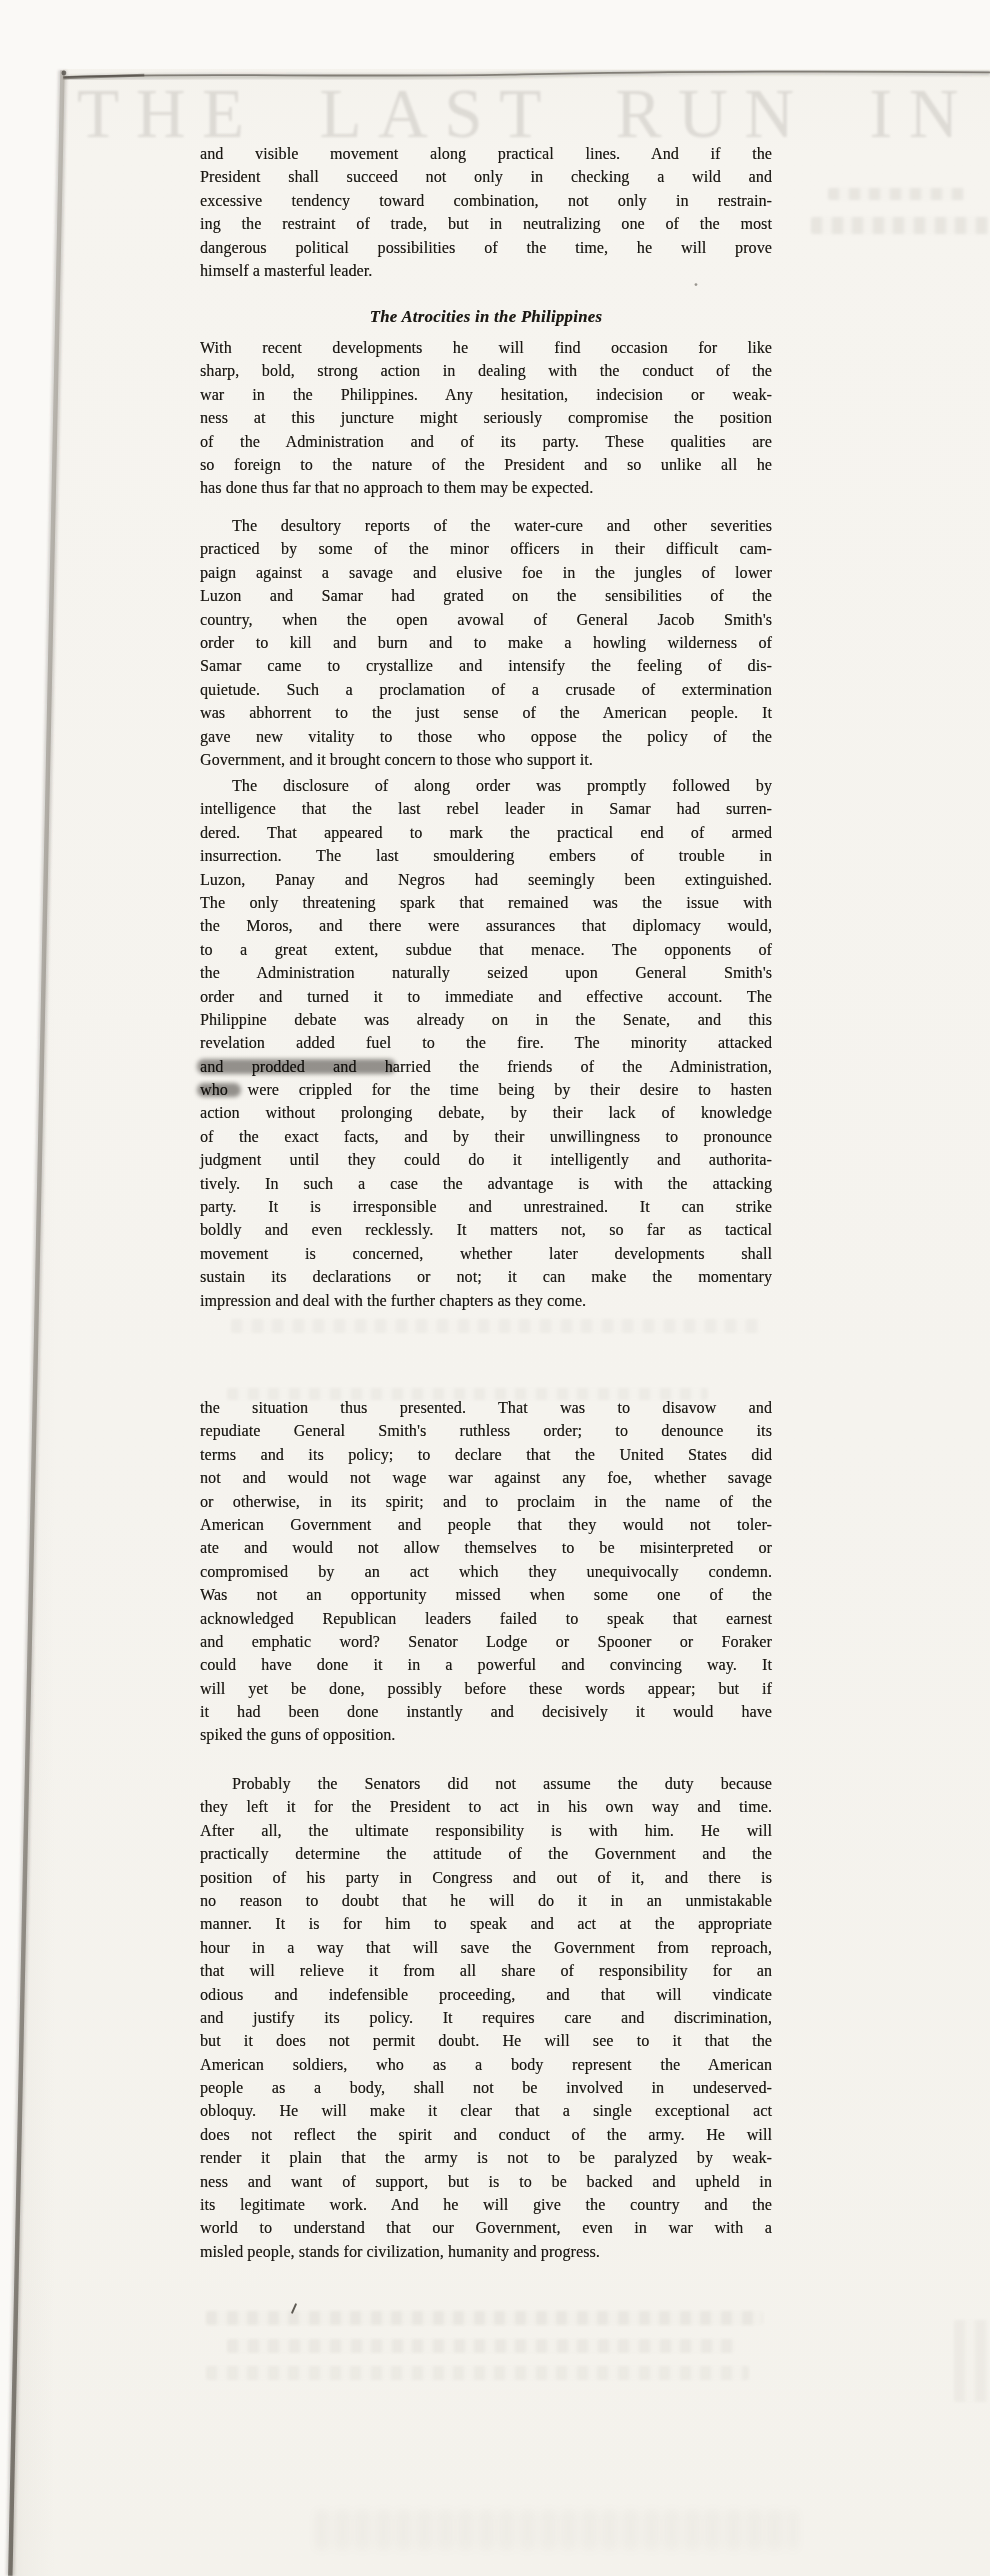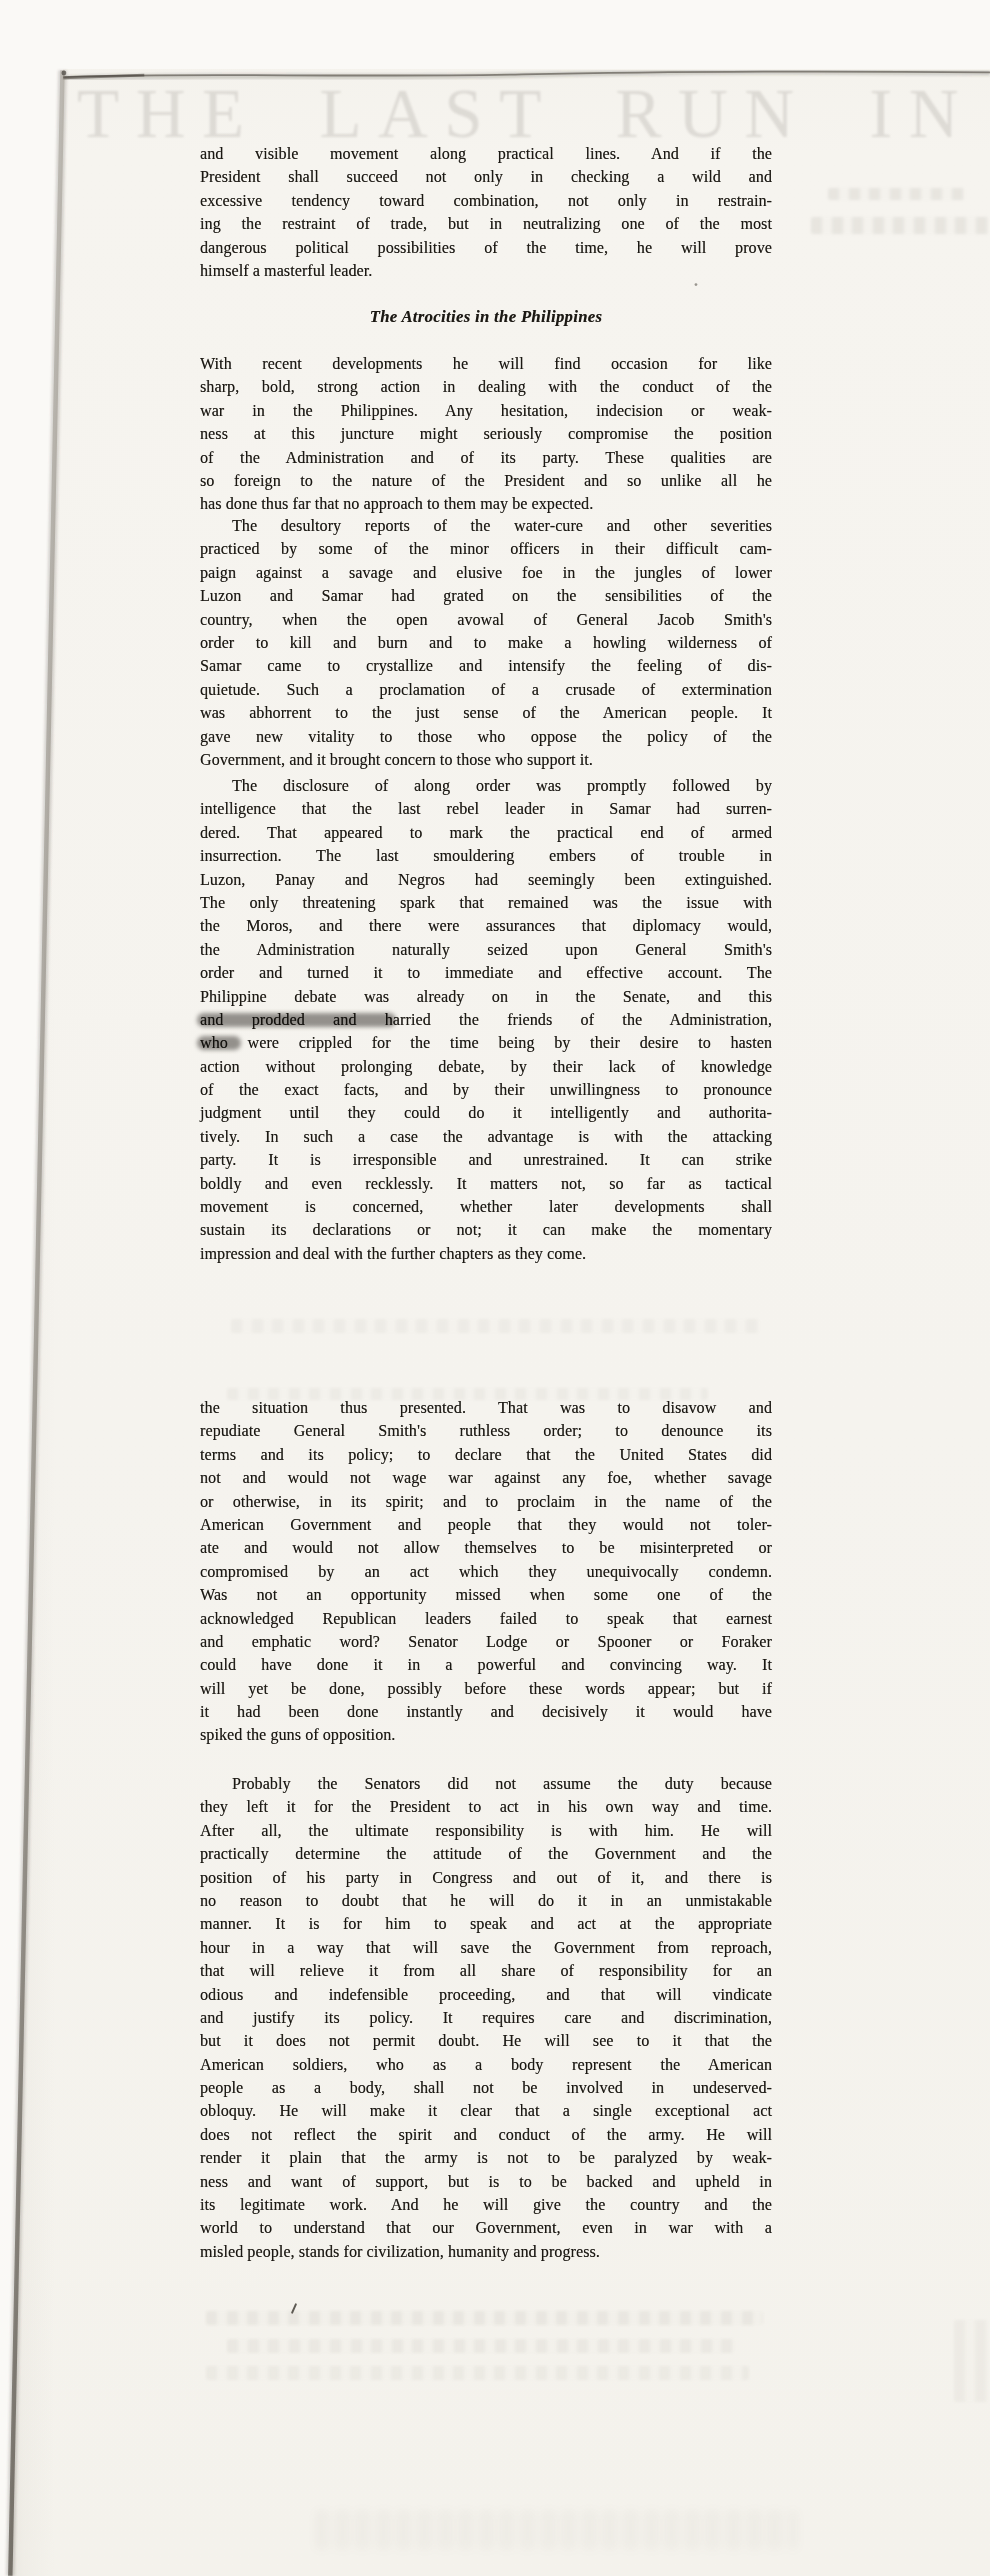--- a/index.html
+++ b/index.html
@@ -60,21 +60,21 @@
   }
   .tline {
     position: relative; height: 23.4px;
     text-align: justify; text-align-last: justify;
     white-space: nowrap;
   }
   .tline.lastline { text-align-last: left; }
   .para.indent .tline:first-child { text-indent: 32px; }
 
   .p1 { top: 142px; }
-  .p2 { top: 352px; }
+  .p2 { top: 336px; }
   .p3 { top: 514px; }
   .p4 { top: 774px; }
   .p5 { top: 1396px; }
   .p6 { top: 1772px; }
 
   .heading {
     position: absolute; left: 200px; width: 572px; height: 23.4px;
     text-align: center; font-style: italic; font-weight: bold;
     font-size: 16.5px; line-height: 23.4px; letter-spacing: 0.4px;
     color: var(--ink, #1b1813);
@@ -155,23 +155,25 @@
         <div class="tline lastline">Government, and it brought concern to those who support it.</div>
       </div>
     <div class="para p4 indent">
         <div class="tline">The disclosure of along order was promptly followed by</div>
         <div class="tline">intelligence that the last rebel leader in Samar had surren-</div>
         <div class="tline">dered. That appeared to mark the practical end of armed</div>
         <div class="tline">insurrection. The last smouldering embers of trouble in</div>
         <div class="tline">Luzon, Panay and Negros had seemingly been extinguished.</div>
         <div class="tline">The only threatening spark that remained was the issue with</div>
         <div class="tline">the Moros, and there were assurances that diplomacy would,</div>
+        <div class="tline">to a great extent, subdue that menace. The opponents of</div>
         <div class="tline">the Administration naturally seized upon General Smith's</div>
         <div class="tline">order and turned it to immediate and effective account. The</div>
         <div class="tline">Philippine debate was already on in the Senate, and this</div>
+        <div class="tline">revelation added fuel to the fire. The minority attacked</div>
         <div class="tline">and prodded and harried the friends of the Administration,<span class="smudge" style="width: 199px;"></span></div>
         <div class="tline">who were crippled for the time being by their desire to hasten<span class="smudge" style="width: 44px;"></span></div>
         <div class="tline">action without prolonging debate, by their lack of knowledge</div>
         <div class="tline">of the exact facts, and by their unwillingness to pronounce</div>
         <div class="tline">judgment until they could do it intelligently and authorita-</div>
         <div class="tline">tively. In such a case the advantage is with the attacking</div>
         <div class="tline">party. It is irresponsible and unrestrained. It can strike</div>
         <div class="tline">boldly and even recklessly. It matters not, so far as tactical</div>
         <div class="tline">movement is concerned, whether later developments shall</div>
         <div class="tline">sustain its declarations or not; it can make the momentary</div>

